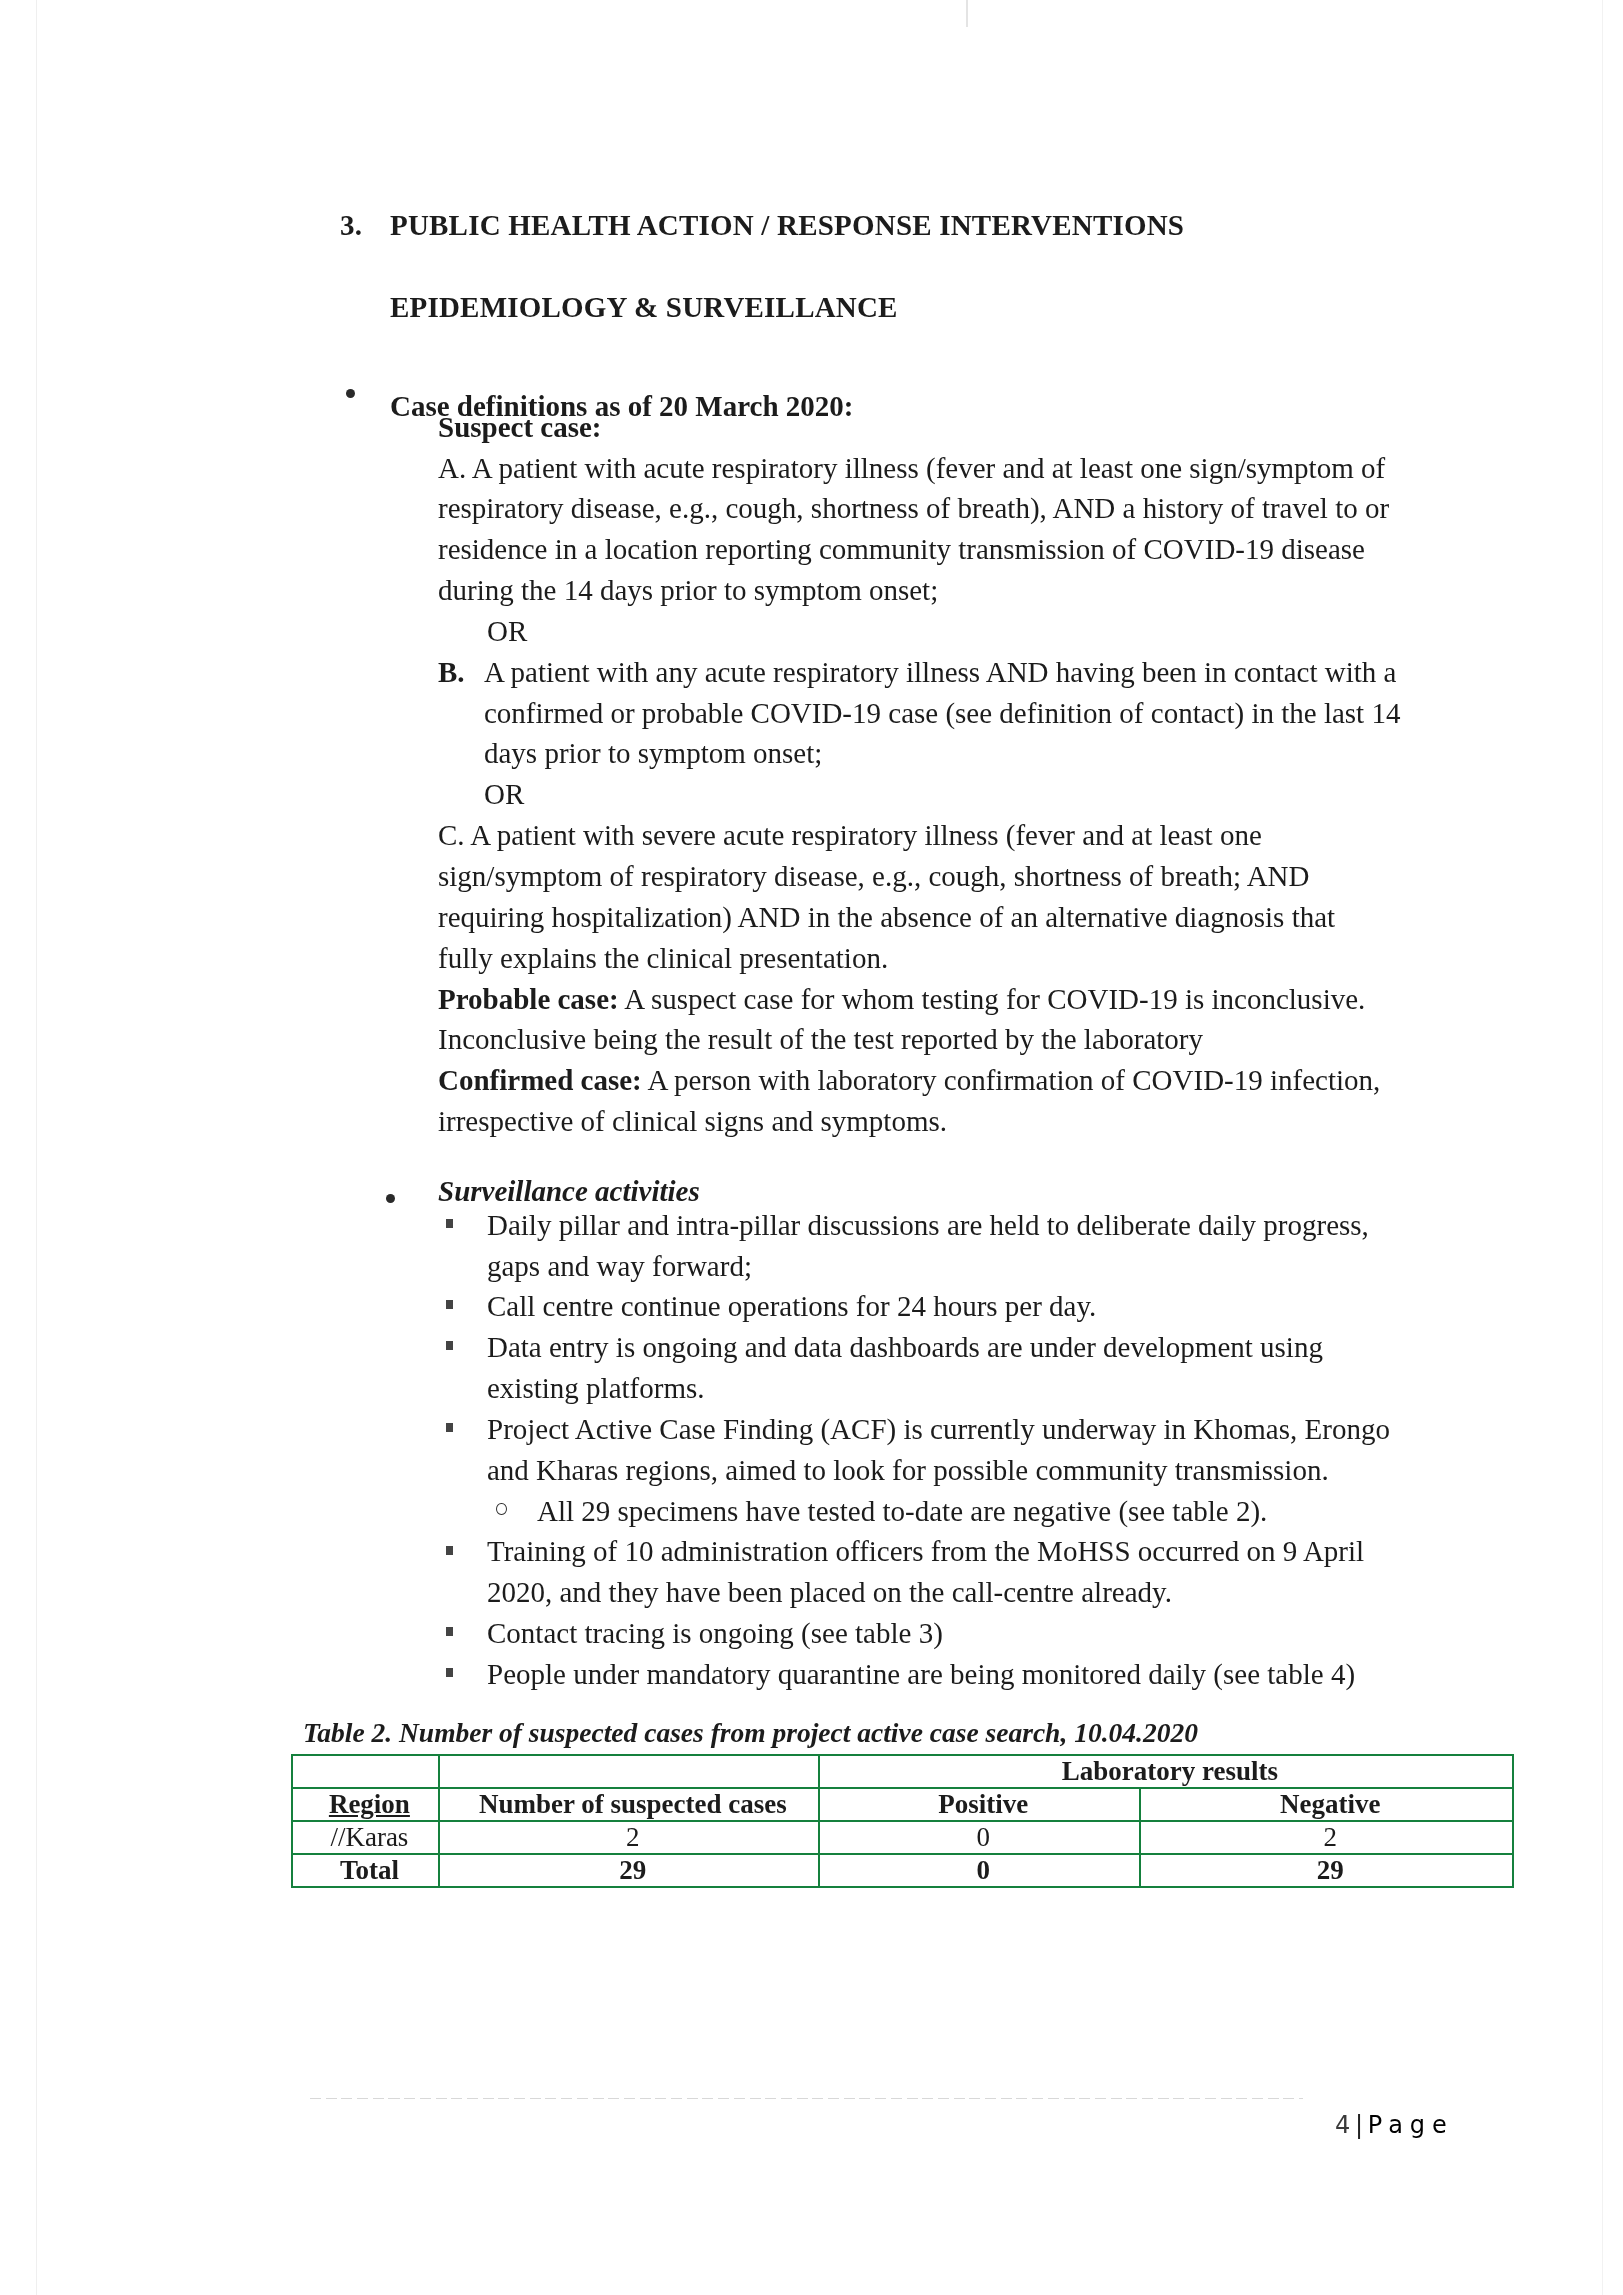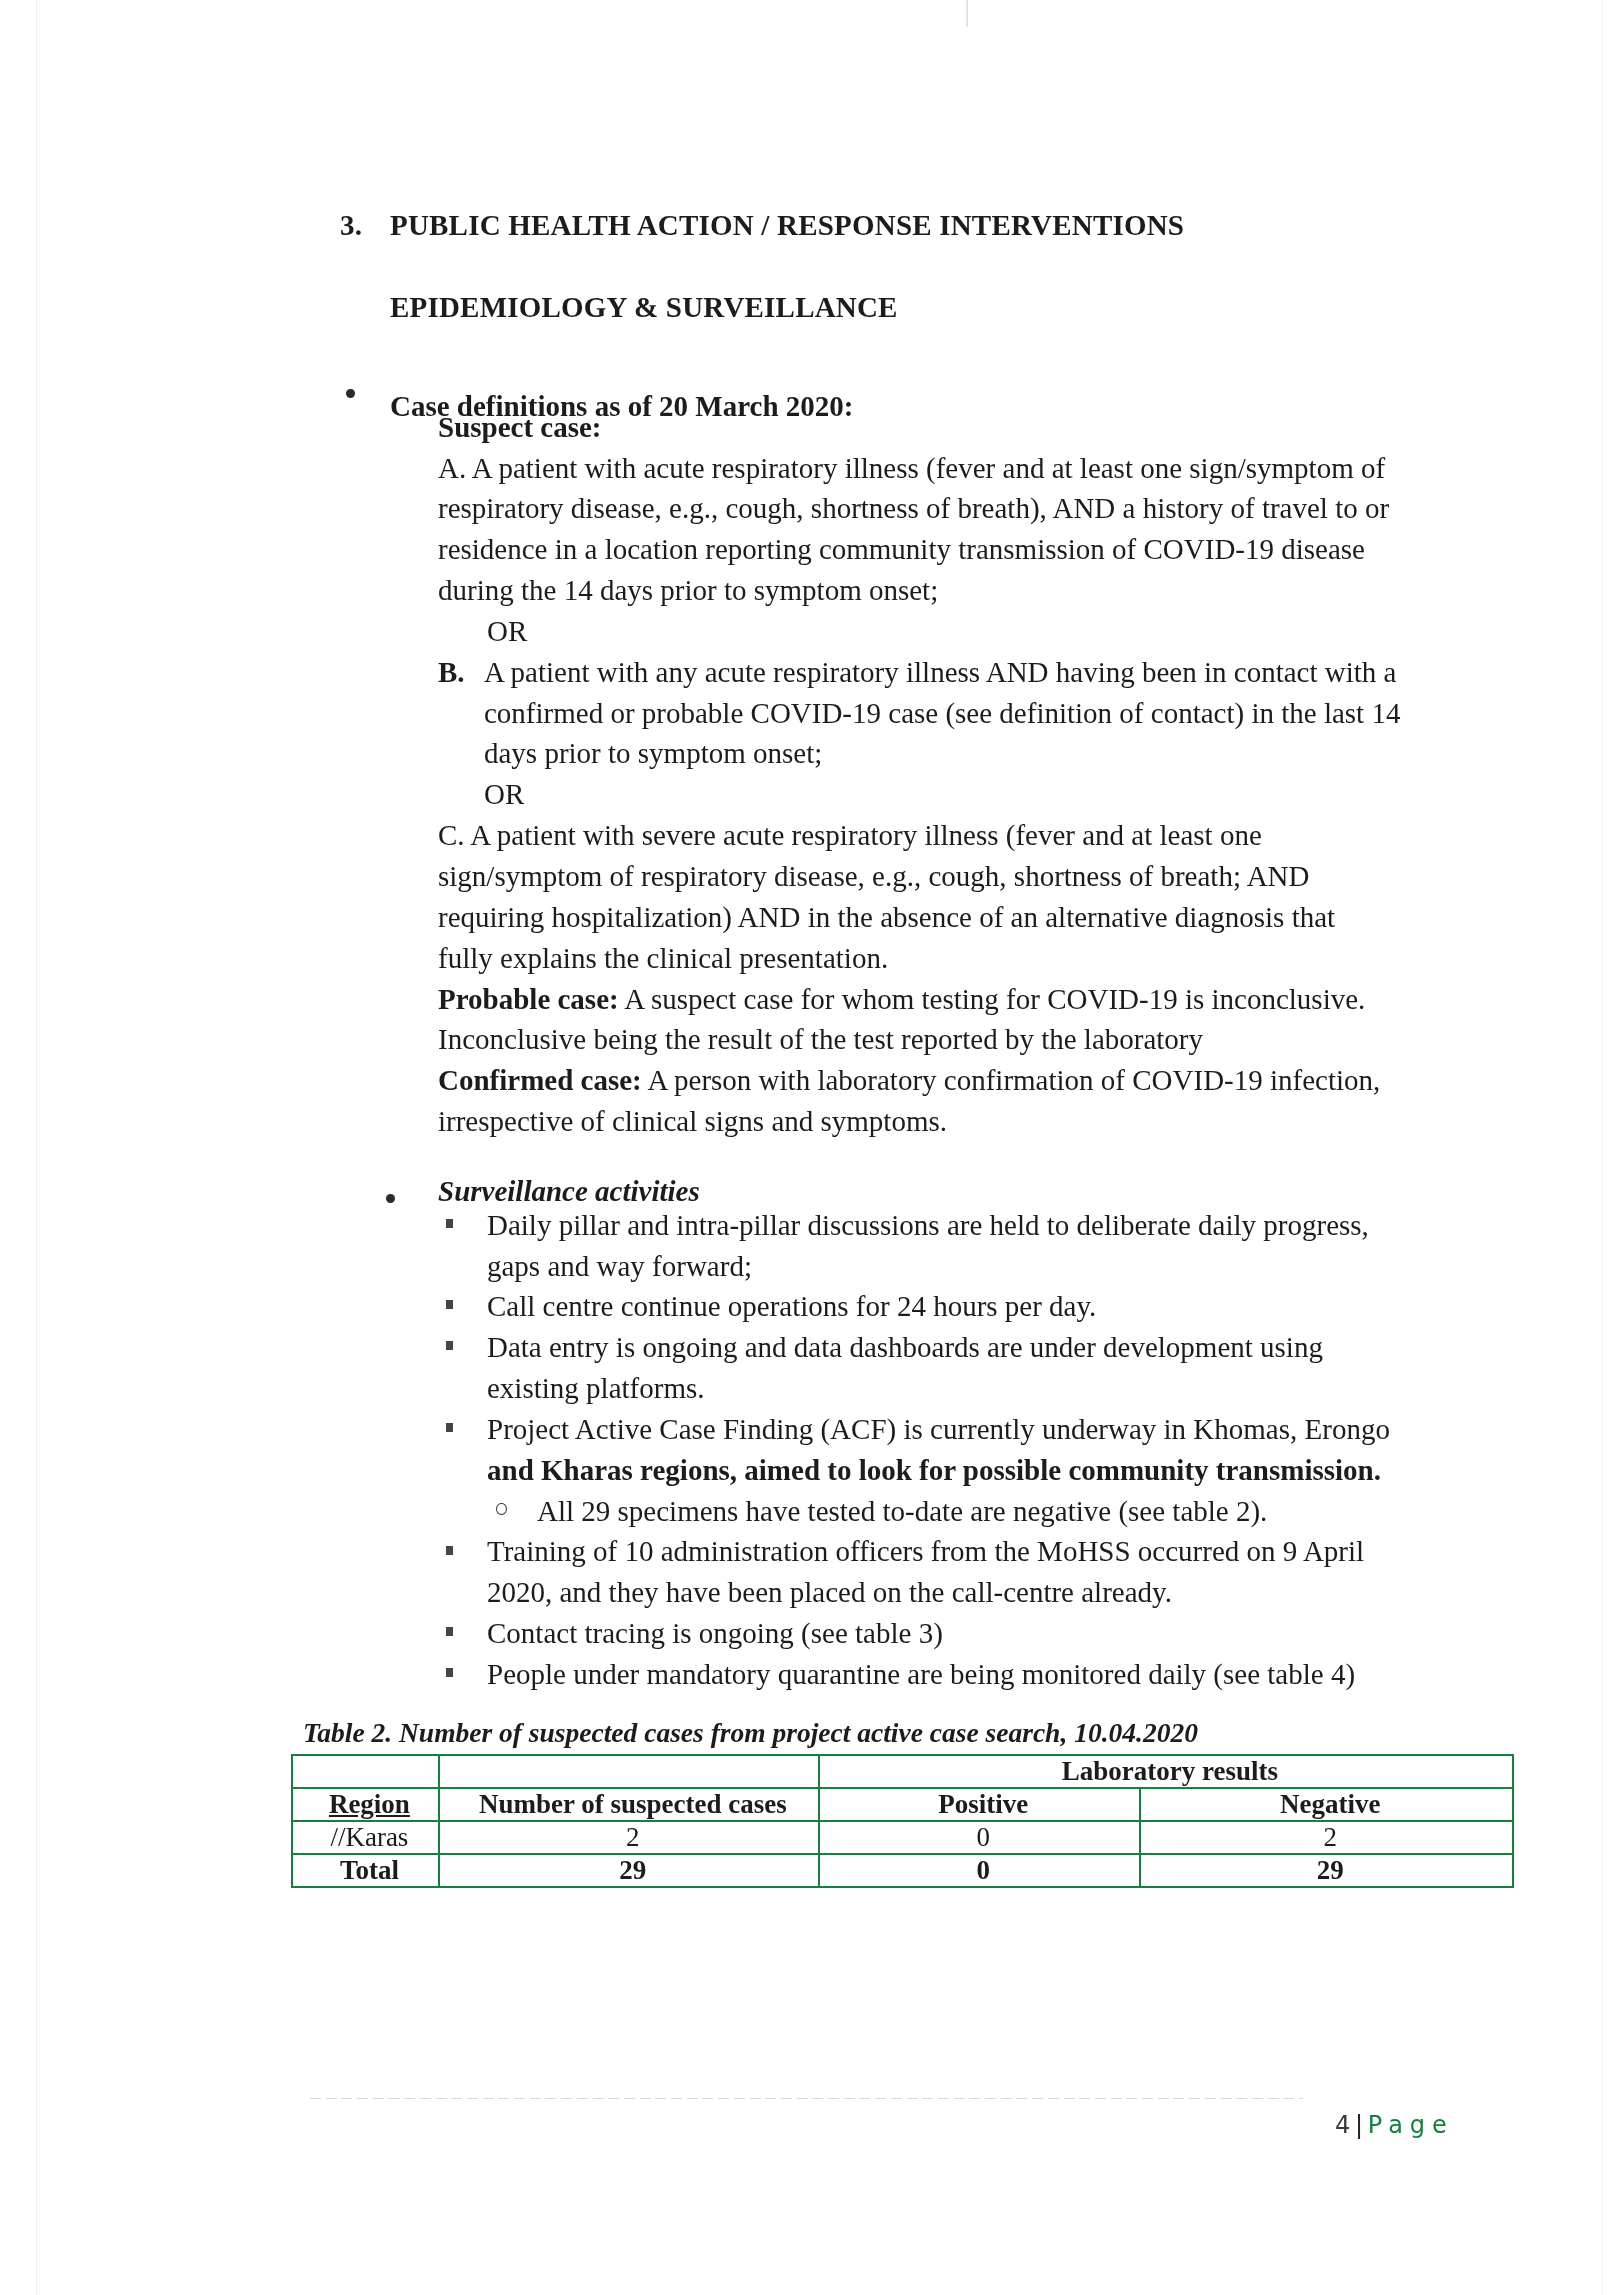--- a/index.html
+++ b/index.html
@@ -31,21 +31,21 @@
     vertical-align: middle; text-align: center;
   }
   table.t2 tr.lab-row td { height: 31px; }
   .c1 { width: 137px; text-decoration: underline; } .c2 { width: 370px; } .c3 { width: 311px; } .c4 { width: auto; }
   .th { font-weight: bold; }
 
   .footer-rule { position: absolute; left: 310px; top: 2098px; width: 993px; height: 0.8px;
     background: repeating-linear-gradient(90deg, #d8d8d8 0 11px, transparent 11px 15.7px); }
   .page-num { position: absolute; left: 1335px; top: 2111px; font-family: "DejaVu Sans", sans-serif; font-size: 24px; color: #3a3a3a; }
   .page-num .sep { color: #222; margin: 0 4.7px; }
-  .page-num .pg { color: #15803d; letter-spacing: 7px; }
+  .page-num .pg { color: #000000; letter-spacing: 7px; }
 </style>
 </head>
 <body>
 
 <div class="scan-edge-left"></div>
 <div class="scan-edge-right"></div>
 <div class="scan-mark-top"></div>
 
 <div class="abs h1" style="left:340px; top:209px;">3.</div>
 <div class="abs h1" style="left:390px; top:209px;">PUBLIC HEALTH ACTION / RESPONSE INTERVENTIONS</div>
@@ -86,21 +86,21 @@
 
 <div class="bullet-sq" style="left:446px; top:1300px;"></div>
 <div class="abs body" style="left:487px; top:1286px;">Call centre continue operations for 24 hours per day.</div>
 
 <div class="bullet-sq" style="left:446px; top:1341px;"></div>
 <div class="abs body" style="left:487px; top:1327px;">Data entry is ongoing and data dashboards are under development using</div>
 <div class="abs body" style="left:487px; top:1368px;">existing platforms.</div>
 
 <div class="bullet-sq" style="left:446px; top:1423px;"></div>
 <div class="abs body" style="left:487px; top:1409px;">Project Active Case Finding (ACF) is currently underway in Khomas, Erongo</div>
-<div class="abs body" style="left:487px; top:1450px;font-weight:bold;">and Kharas regions, aimed to look for possible community transmission.</div>
+<div class="abs body" style="left:487px; top:1450px;">and Kharas regions, aimed to look for possible community transmission.</div>
 
 <div class="bullet-circ" style="left:496px; top:1503px;"></div>
 <div class="abs body" style="left:537px; top:1491px;">All 29 specimens have tested to-date are negative (see table 2).</div>
 
 <div class="bullet-sq" style="left:446px; top:1546px;"></div>
 <div class="abs body" style="left:487px; top:1531px;">Training of 10 administration officers from the MoHSS occurred on 9 April</div>
 <div class="abs body" style="left:487px; top:1572px;">2020, and they have been placed on the call-centre already.</div>
 
 <div class="bullet-sq" style="left:446px; top:1627px;"></div>
 <div class="abs body" style="left:487px; top:1613px;">Contact tracing is ongoing (see table 3)</div>

